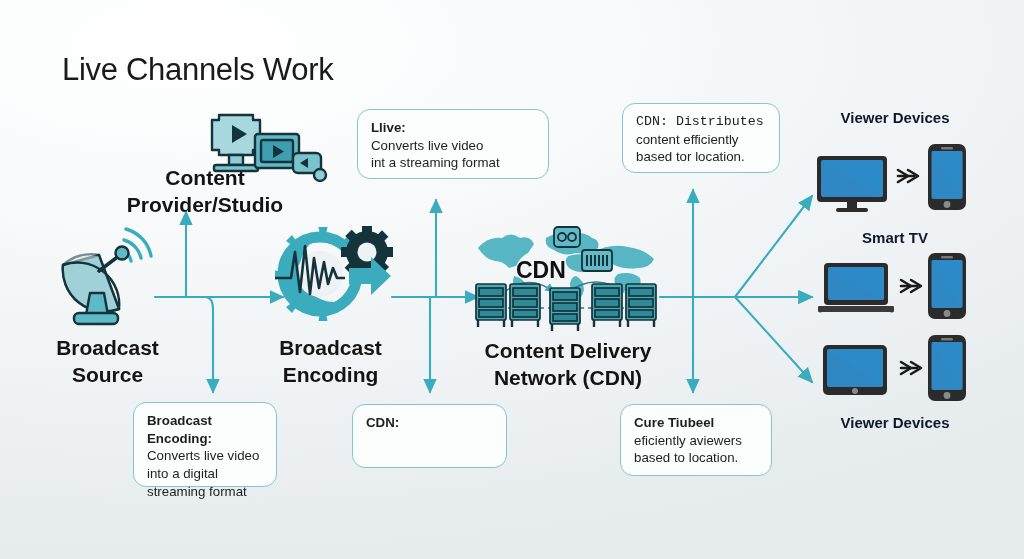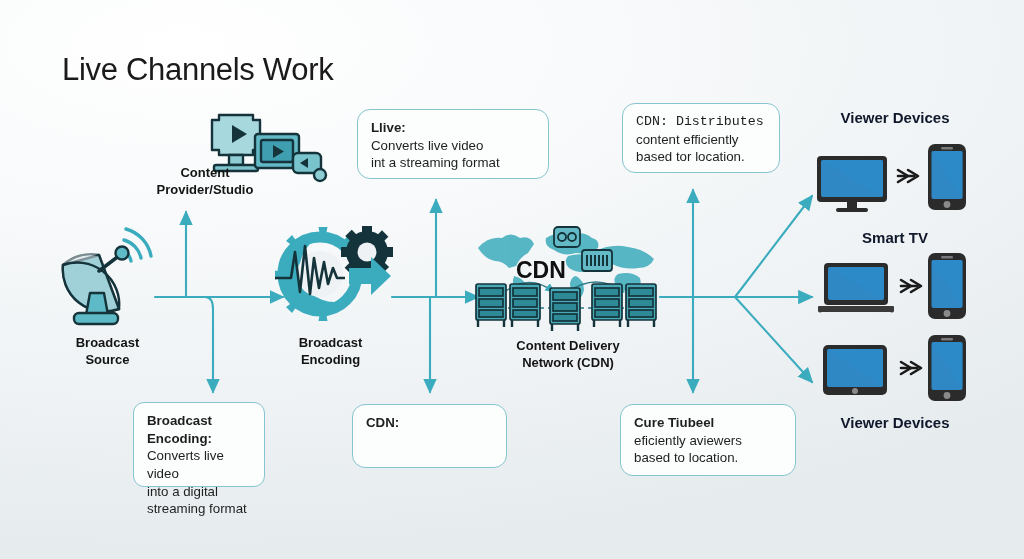--- a/index.html
+++ b/index.html
@@ -18,21 +18,21 @@
     font-size:31px;font-weight:normal;color:#1a1a1a;
     letter-spacing:-0.3px;white-space:nowrap;
   }
 
   
   .wires{position:absolute;inset:0;pointer-events:none;}
 
   
   .node-label{
     position:absolute;text-align:center;
-    font-size:13px;font-weight:bold;color:#141414;line-height:1.28;
+    font-size:21px;font-weight:bold;color:#141414;line-height:1.28;
     white-space:pre-line;
   }
   .plain-label{
     position:absolute;text-align:center;
     font-size:15px;font-weight:bold;color:#0f172a;line-height:1.3;
     white-space:nowrap;
   }
 
   
   .callout{
@@ -253,32 +253,32 @@
     <span class="bd">Converts live video
 int a streaming format</span>
   </div>
 
   <div class="callout" style="left:622px;top:103px;width:158px;height:70px;">
     <span class="hd" style="font-weight:normal;font-family:Liberation Mono, monospace;">CDN: Distributes</span>
     <span class="bd">content efficiently
 based tor location.</span>
   </div>
 
-  <div class="callout" style="left:133px;top:402px;width:132px;height:85px;border-radius:11px;">
+  <div class="callout" style="left:133px;top:402px;width:144px;height:85px;">
     <span class="hd">Broadcast Encoding:</span>
     <span class="bd">Converts live video
 into a digital
 streaming format</span>
   </div>
 
   <div class="callout" style="left:352px;top:404px;width:155px;height:64px;">
     <span class="hd">CDN:</span>
   </div>
 
-  <div class="callout" style="left:620px;top:404px;width:176px;height:72px;">
+  <div class="callout" style="left:620px;top:404px;width:152px;height:72px;">
     <span class="hd">Cure Tiubeel</span>
     <span class="bd">eficiently aviewers
 based to location.</span>
   </div>
 
   <div class="plain-label" style="left:810px;top:108px;width:170px;">Viewer Devices</div>
 
   <div class="icon" style="left:816px;top:155px;">
     <svg width="72" height="58" viewBox="0 0 72 58">
       <rect x="1" y="1" width="70" height="46" rx="4" fill="#2b2b2b"></rect>

